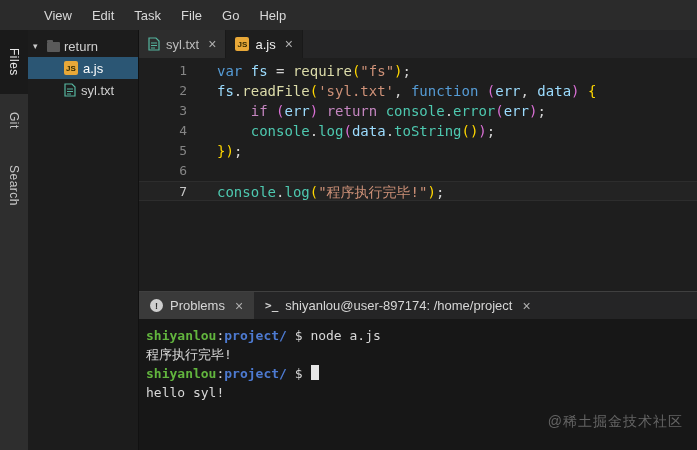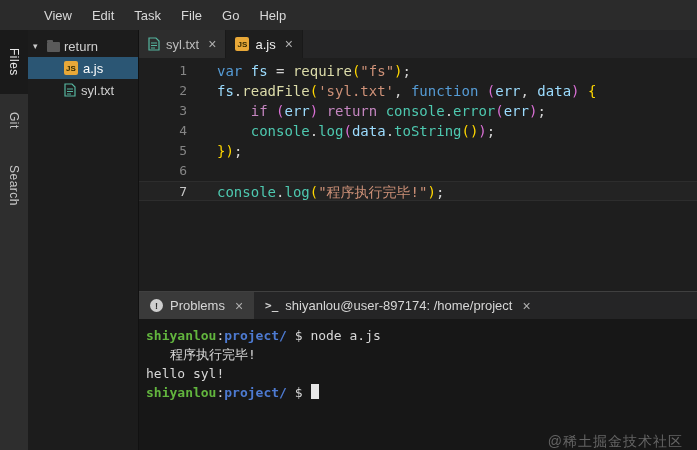--- a/index.html
+++ b/index.html
@@ -105,21 +105,21 @@
     line-height: 19px; color: #d8d8d8; overflow: hidden;
   }
   .term-line { white-space: pre; }
   .term-bold { font-weight: bold; }
   .term-cursor {
     display: inline-block; width: 8px; height: 15px;
     background: #e6e6e6; vertical-align: -2px; margin-left: 1px;
   }
 
   .watermark {
-    position: absolute; right: 14px; top: 433px;
+    position: absolute; right: 14px; top: 413px;
     color: #646464; font-size: 14px; letter-spacing: 1px;
   }
 </style>
 </head>
 <body>
 
 <div class="menubar" id="menubar">
     <span class="menu-item">View</span>
     <span class="menu-item">Edit</span>
     <span class="menu-item">Task</span>
@@ -221,22 +221,22 @@
             <span class="tab-close">×</span>
           </div>
           <div class="panel-tab terminal-tab">
             <span class="term-glyph">&gt;_</span>
             <span>shiyanlou@user-897174: /home/project</span>
             <span class="tab-close">×</span>
           </div>
         </div>
       <div class="terminal" id="terminal">
           <div class="term-line"><span class="term-bold" style="color: rgb(98, 181, 62);">shiyanlou</span><span style="color: rgb(216, 216, 216);">:</span><span class="term-bold" style="color: rgb(77, 122, 209);">project/</span><span style="color: rgb(216, 216, 216);"> $ node a.js</span></div>
-          <div class="term-line"><span style="color: rgb(216, 216, 216); margin-left: 24px;">程序执行完毕!</span></div>
+          <div class="term-line"><span style="color: rgb(216, 216, 216);">程序执行完毕!</span></div>
+          <div class="term-line"><span class="term-bold" style="color: rgb(98, 181, 62);">shiyanlou</span><span style="color: rgb(216, 216, 216);">:</span><span class="term-bold" style="color: rgb(77, 122, 209);">project/</span><span style="color: rgb(216, 216, 216);"> $ </span><span class="term-cursor"></span></div>
           <div class="term-line"><span style="color: rgb(216, 216, 216);">hello syl!</span></div>
-          <div class="term-line"><span class="term-bold" style="color: rgb(98, 181, 62);">shiyanlou</span><span style="color: rgb(216, 216, 216);">:</span><span class="term-bold" style="color: rgb(77, 122, 209);">project/</span><span style="color: rgb(216, 216, 216);"> $ </span><span class="term-cursor"></span></div>
         </div>
     </div>
   </div>
 
 </div>
 
 <div class="watermark">@稀土掘金技术社区</div>
 
 </body></html>

